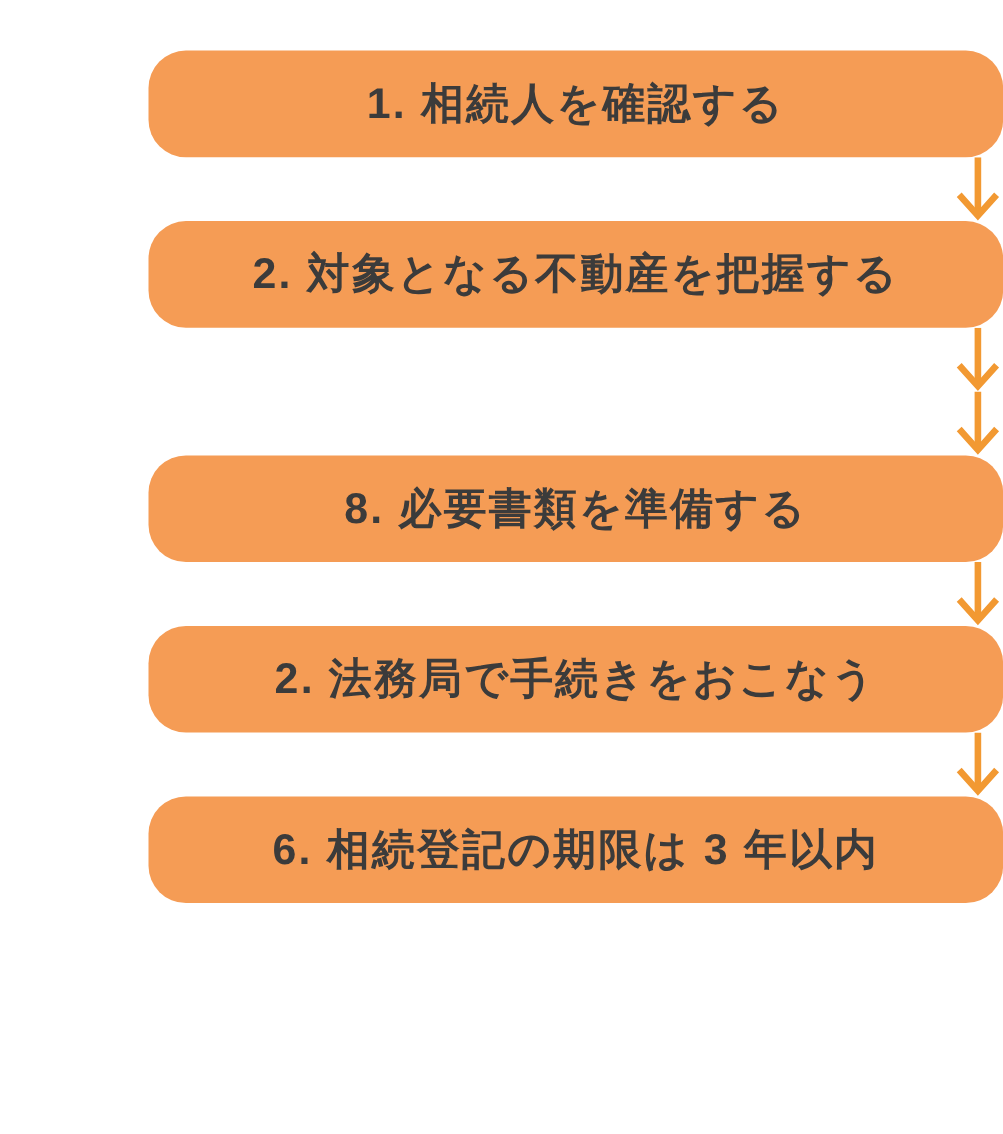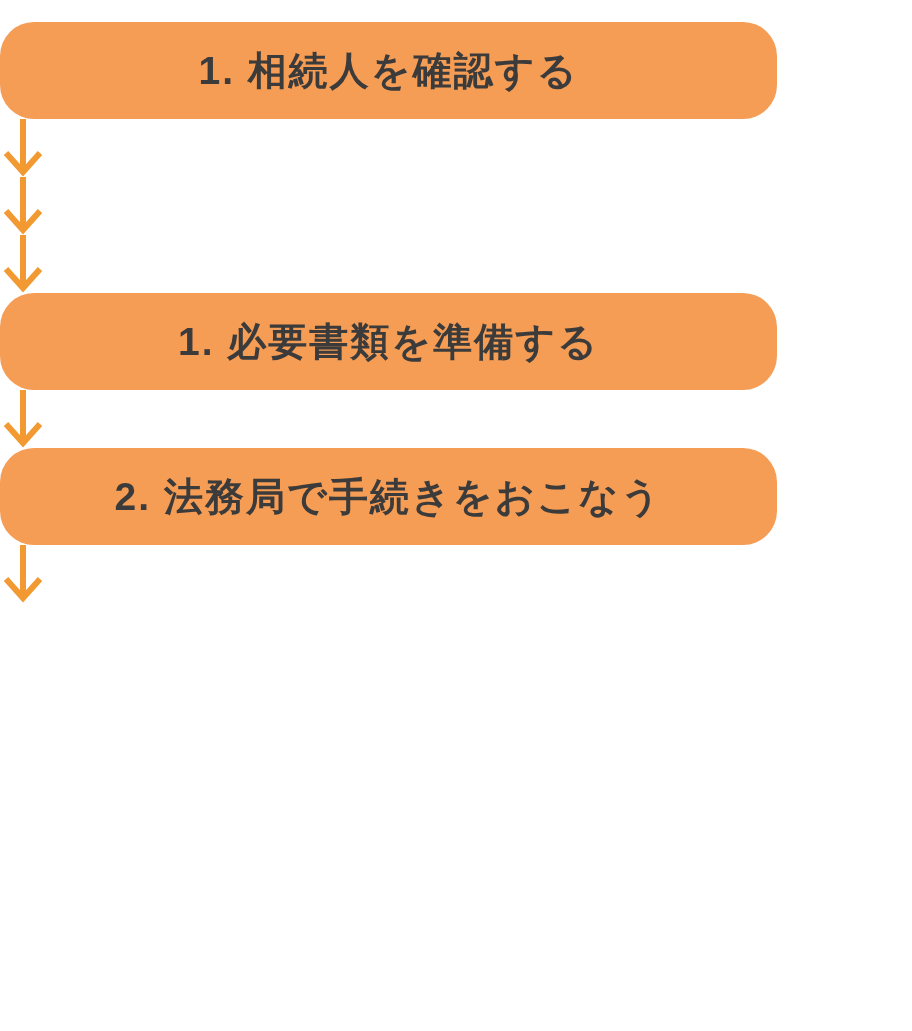--- a/index.html
+++ b/index.html
@@ -9,22 +9,22 @@
   body {
     width: 912px;
     height: 1031px;
     background: #FFFFFF;
     overflow: hidden;
     font-family: "Liberation Sans", "DejaVu Sans", sans-serif;
   }
   .flow {
     display: flex;
     flex-direction: column;
-    align-items: flex-start;
-    padding-top: 22px;
+    align-items: flex-end;
+    padding-top: 46px;
   }
   .step-box {
     width: 777px;
     height: 97px;
     background: #F59C55;
     border-radius: 34px;
     display: flex;
     align-items: center;
     justify-content: center;
     box-sizing: border-box;
@@ -58,52 +58,58 @@
     <span class="step-label">1. 相続人を確認する</span>
   </div>
 
   <div class="arrow">
     <svg width="46" height="58" viewBox="0 0 46 58">
       <line x1="23" y1="0" x2="23" y2="52" stroke="#F29932" stroke-width="6"></line>
       <polyline points="6,34 23,53 40,34" fill="none" stroke="#F29932" stroke-width="6" stroke-linejoin="miter"></polyline>
     </svg>
   </div>
 
+  <div class="step-box">
+    <span class="step-label">2. 対象となる不動産を把握する</span>
+  </div>
 
   <div class="arrow">
     <svg width="46" height="58" viewBox="0 0 46 58">
       <line x1="23" y1="0" x2="23" y2="52" stroke="#F29932" stroke-width="6"></line>
       <polyline points="6,34 23,53 40,34" fill="none" stroke="#F29932" stroke-width="6" stroke-linejoin="miter"></polyline>
     </svg>
   </div>
 
 
   <div class="arrow">
     <svg width="46" height="58" viewBox="0 0 46 58">
       <line x1="23" y1="0" x2="23" y2="52" stroke="#F29932" stroke-width="6"></line>
       <polyline points="6,34 23,53 40,34" fill="none" stroke="#F29932" stroke-width="6" stroke-linejoin="miter"></polyline>
     </svg>
   </div>
 
   <div class="step-box">
-    <span class="step-label">1. 必要書類を準備する</span>
+    <span class="step-label">8. 必要書類を準備する</span>
   </div>
 
   <div class="arrow">
     <svg width="46" height="58" viewBox="0 0 46 58">
       <line x1="23" y1="0" x2="23" y2="52" stroke="#F29932" stroke-width="6"></line>
       <polyline points="6,34 23,53 40,34" fill="none" stroke="#F29932" stroke-width="6" stroke-linejoin="miter"></polyline>
     </svg>
   </div>
 
   <div class="step-box">
     <span class="step-label">2. 法務局で手続きをおこなう</span>
   </div>
 
   <div class="arrow">
     <svg width="46" height="58" viewBox="0 0 46 58">
       <line x1="23" y1="0" x2="23" y2="52" stroke="#F29932" stroke-width="6"></line>
       <polyline points="6,34 23,53 40,34" fill="none" stroke="#F29932" stroke-width="6" stroke-linejoin="miter"></polyline>
     </svg>
   </div>
 
+  <div class="step-box">
+    <span class="step-label">6. 相続登記の期限は 3 年以内</span>
+  </div>
 
 </div>
 
 </body></html>

